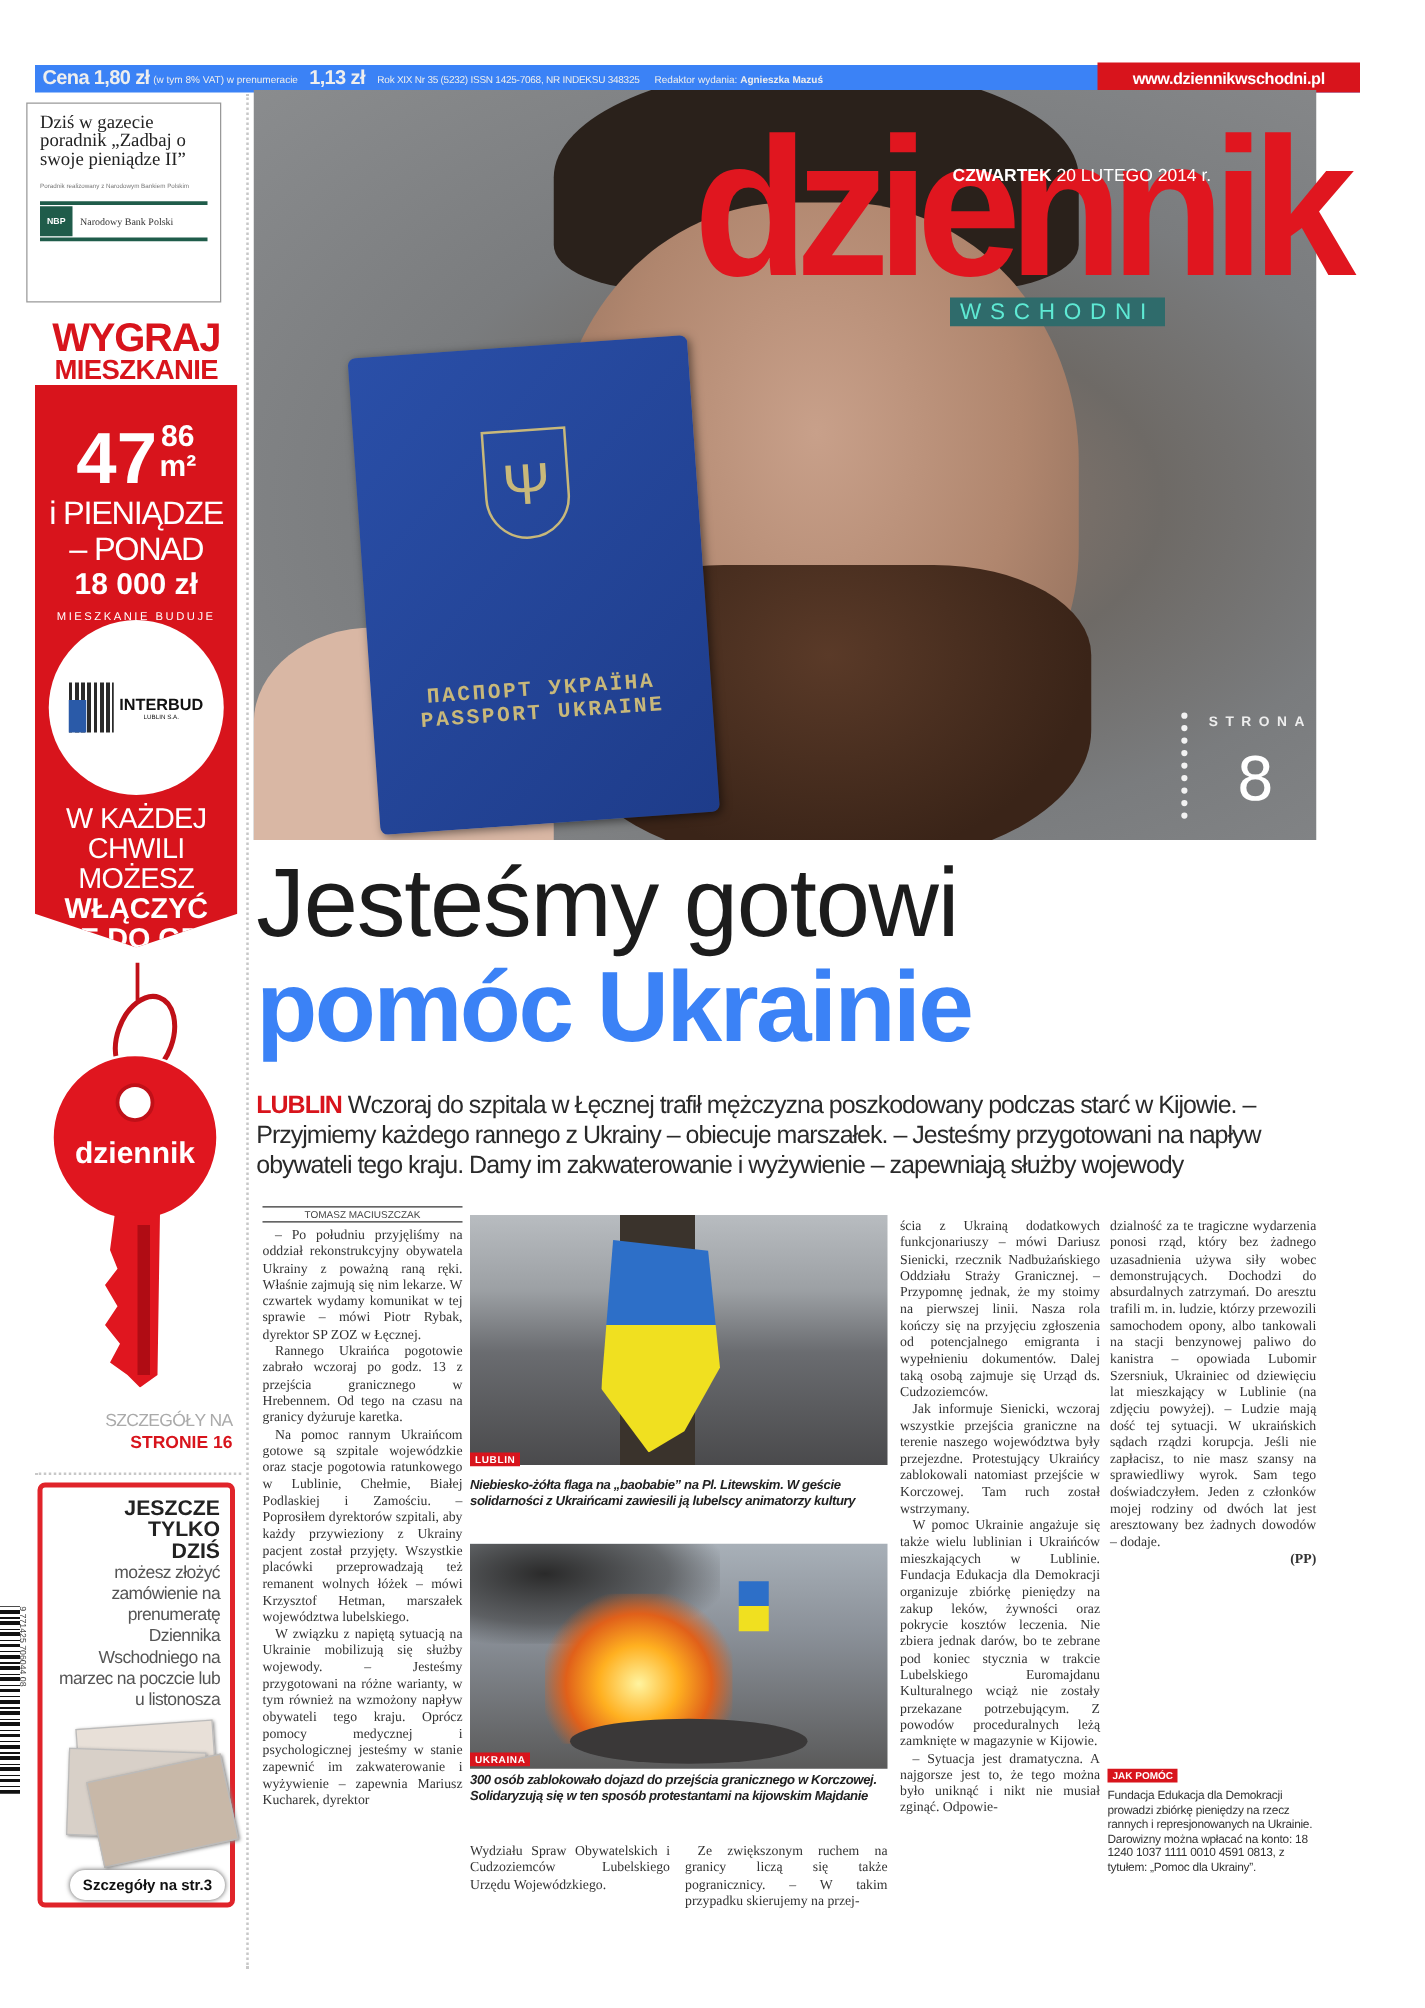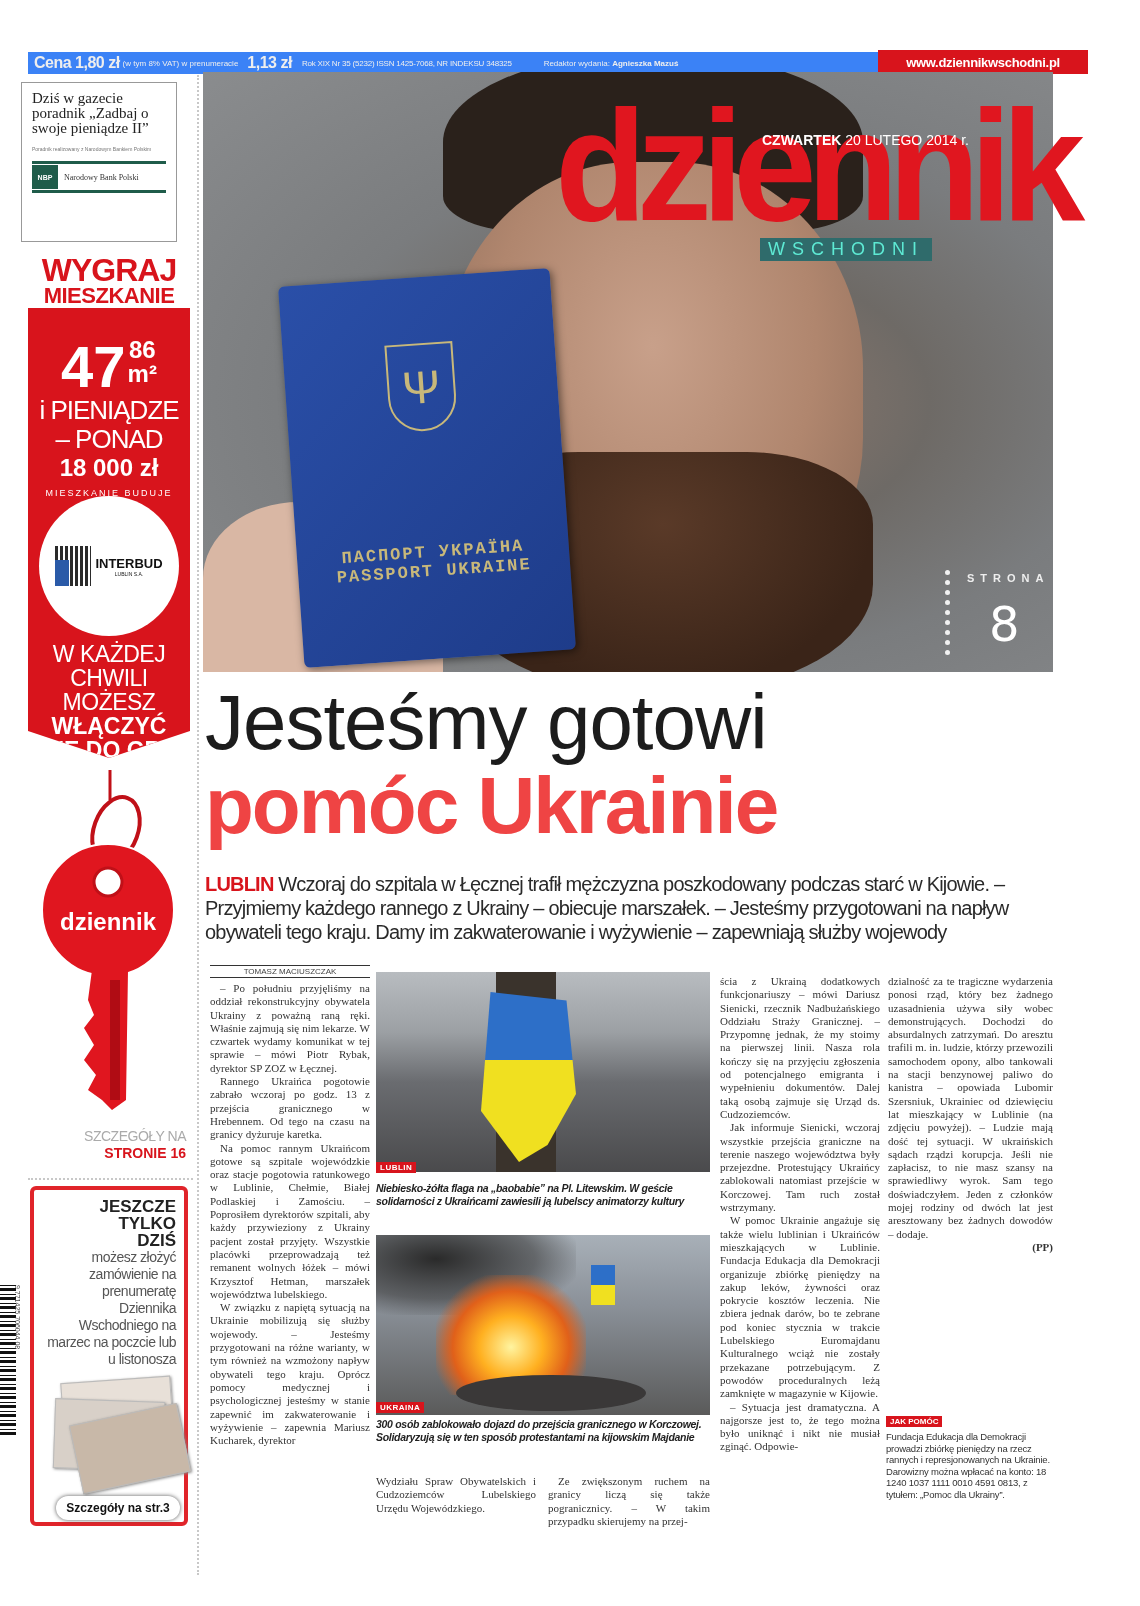--- a/index.html
+++ b/index.html
@@ -1,21 +1,21 @@
 <!DOCTYPE html>
 <html><head>
 <meta charset="utf-8">
 <style>
 *{box-sizing:border-box;margin:0;padding:0}
 body{width:1140px;height:1606px;background:#fff;font-family:"Liberation Sans",sans-serif;position:relative;overflow:hidden;color:#222}
 .topbar{position:absolute;left:28px;top:52px;width:1060px;height:22px;background:#3b82f6;display:flex;align-items:center;color:#eee;font-family:"Liberation Sans",sans-serif}
 .topbar .price{font-weight:bold;font-size:16px;padding-left:6px;letter-spacing:-0.5px}
 .topbar .small{font-size:8px;margin:0 3px}
 .topbar .meta{font-size:8px;margin-left:10px;letter-spacing:-0.2px}
-.topbar .editor{font-size:8px;margin-left:32px}
+.topbar .editor{font-size:8px;margin-left:12px}
 .topbar .editor b{font-weight:bold}
 .topbar .url{position:absolute;right:0;top:-2px;height:24px;width:210px;background:#d8141c;color:#fff;font-weight:bold;font-size:13px;display:flex;align-items:center;justify-content:center;letter-spacing:-0.3px}
 .vdots{position:absolute;left:197px;top:75px;width:2px;height:1500px;border-left:2px dotted #c8c8c8}
 .nbp-box{position:absolute;left:21px;top:82px;width:156px;height:160px;border:1px solid #999;background:#fff;padding:8px 10px}
 .nbp-box .t{font-family:"Liberation Serif",serif;font-size:15px;line-height:15px;color:#222}
 .nbp-box .s{font-size:5px;color:#777;margin-top:10px;line-height:7px}
 .nbp-logo{display:flex;align-items:center;margin-top:8px;border-top:3px solid #1f5c4a;border-bottom:3px solid #1f5c4a;height:32px}
 .nbp-logo .sq{width:26px;height:24px;background:#1f5c4a;color:#fff;font-size:7px;font-weight:bold;display:flex;align-items:center;justify-content:center}
 .nbp-logo .n{font-family:"Liberation Serif",serif;font-size:8px;margin-left:6px;color:#333}
 .promo-head{position:absolute;left:28px;top:255px;width:162px;text-align:center;color:#d8141c;font-weight:bold}
@@ -61,21 +61,21 @@
 .masthead .date{position:absolute;left:412px;top:62px;font-size:14px;color:#fff;white-space:nowrap;font-weight:bold}
 .masthead .date span{font-weight:normal}
 .masthead .logo{position:absolute;left:350px;top:72px;font-size:150px;font-weight:bold;color:#e0161f;letter-spacing:-10px;line-height:150px;font-family:"Liberation Sans",sans-serif;transform:scaleY(1.05)}
 .masthead .ws{position:absolute;left:400px;top:178px;background:#2f6b6b;color:#5eead4;font-size:18px;font-weight:normal;letter-spacing:7px;padding:1px 8px}
 .strona{position:absolute;left:945px;top:570px}
 .strona .dots{position:absolute;left:0;top:0;width:5px;height:85px;border-left:5px dotted #f2f2f2}
 .strona .lbl{position:absolute;left:22px;top:2px;font-size:11px;letter-spacing:6px;color:#eee;font-weight:bold}
 .strona .num{position:absolute;left:44px;top:26px;font-size:48px;color:#fff;font-family:"DejaVu Sans",sans-serif}
 .headline{position:absolute;left:205px;top:680px;width:850px}
 .headline .h1{font-size:78px;line-height:84px;color:#1c1c1c;letter-spacing:-1px}
-.headline .h2{font-size:80px;line-height:84px;font-weight:bold;color:#ef4444;letter-spacing:-2px}
+.headline .h2{font-size:80px;line-height:84px;font-weight:bold;color:#3b82f6;letter-spacing:-2px}
 .lead{position:absolute;left:205px;top:872px;width:850px;font-size:20px;line-height:24px;color:#2a2a2a;letter-spacing:-0.8px}
 .lead .loc{color:#d8141c;font-weight:bold}
 .byline{position:absolute;left:210px;top:965px;width:160px;border-top:1px solid #333;border-bottom:1px solid #333;font-size:8px;text-align:center;padding:1px 0;color:#444}
 .col{position:absolute;font-family:"Liberation Serif",serif;font-size:11px;line-height:13.3px;color:#333;text-align:justify}
 .col p{text-indent:10px}
 .photo1{position:absolute;left:376px;top:972px;width:334px;height:200px;background:linear-gradient(180deg,#b8bcc0 0%,#9ca0a4 30%,#6a6c70 55%,#4a4a4c 100%);overflow:hidden}
 .photo1 .tree{position:absolute;left:120px;top:0;width:60px;height:200px;background:#3a332c}
 .photo1 .flag{position:absolute;left:105px;top:20px;width:95px;height:170px;clip-path:polygon(10% 0,90% 5%,100% 60%,70% 90%,40% 100%,0 70%)}
 .photo1 .flag::before{content:"";position:absolute;left:0;top:0;width:100%;height:40%;background:#2d6fc8}
 .photo1 .flag::after{content:"";position:absolute;left:0;top:40%;width:100%;height:60%;background:#f0e020}

